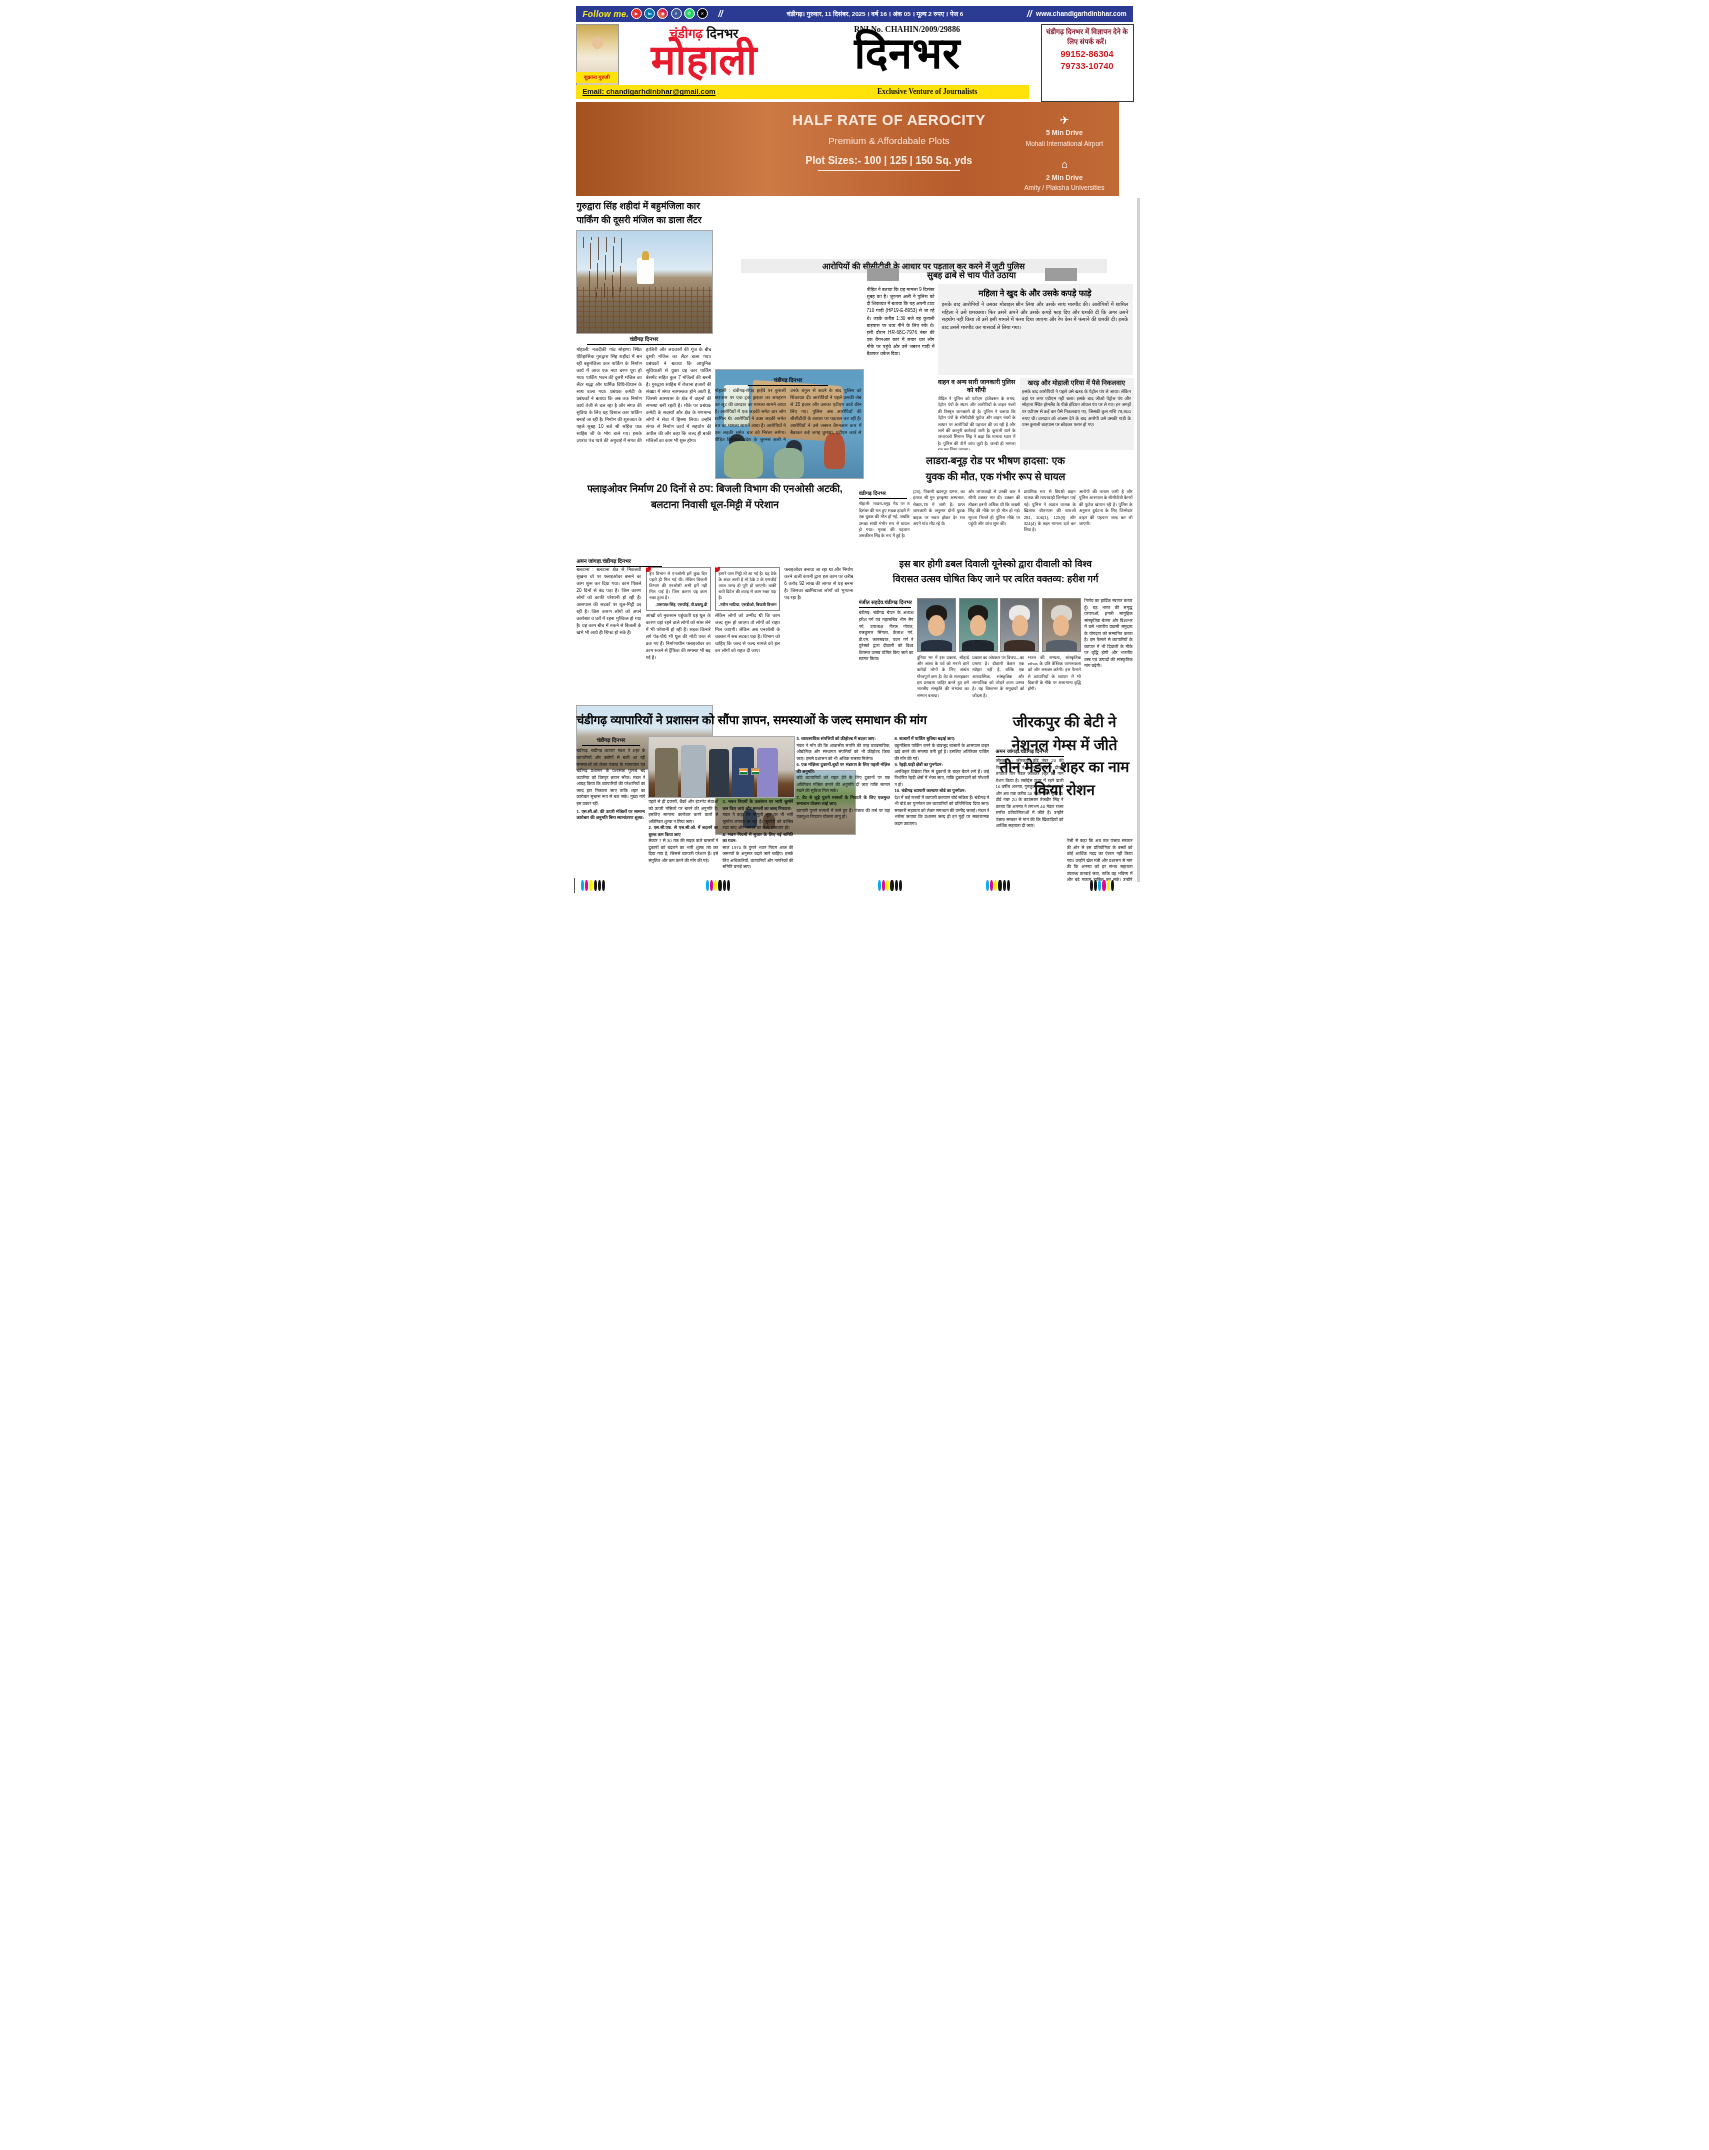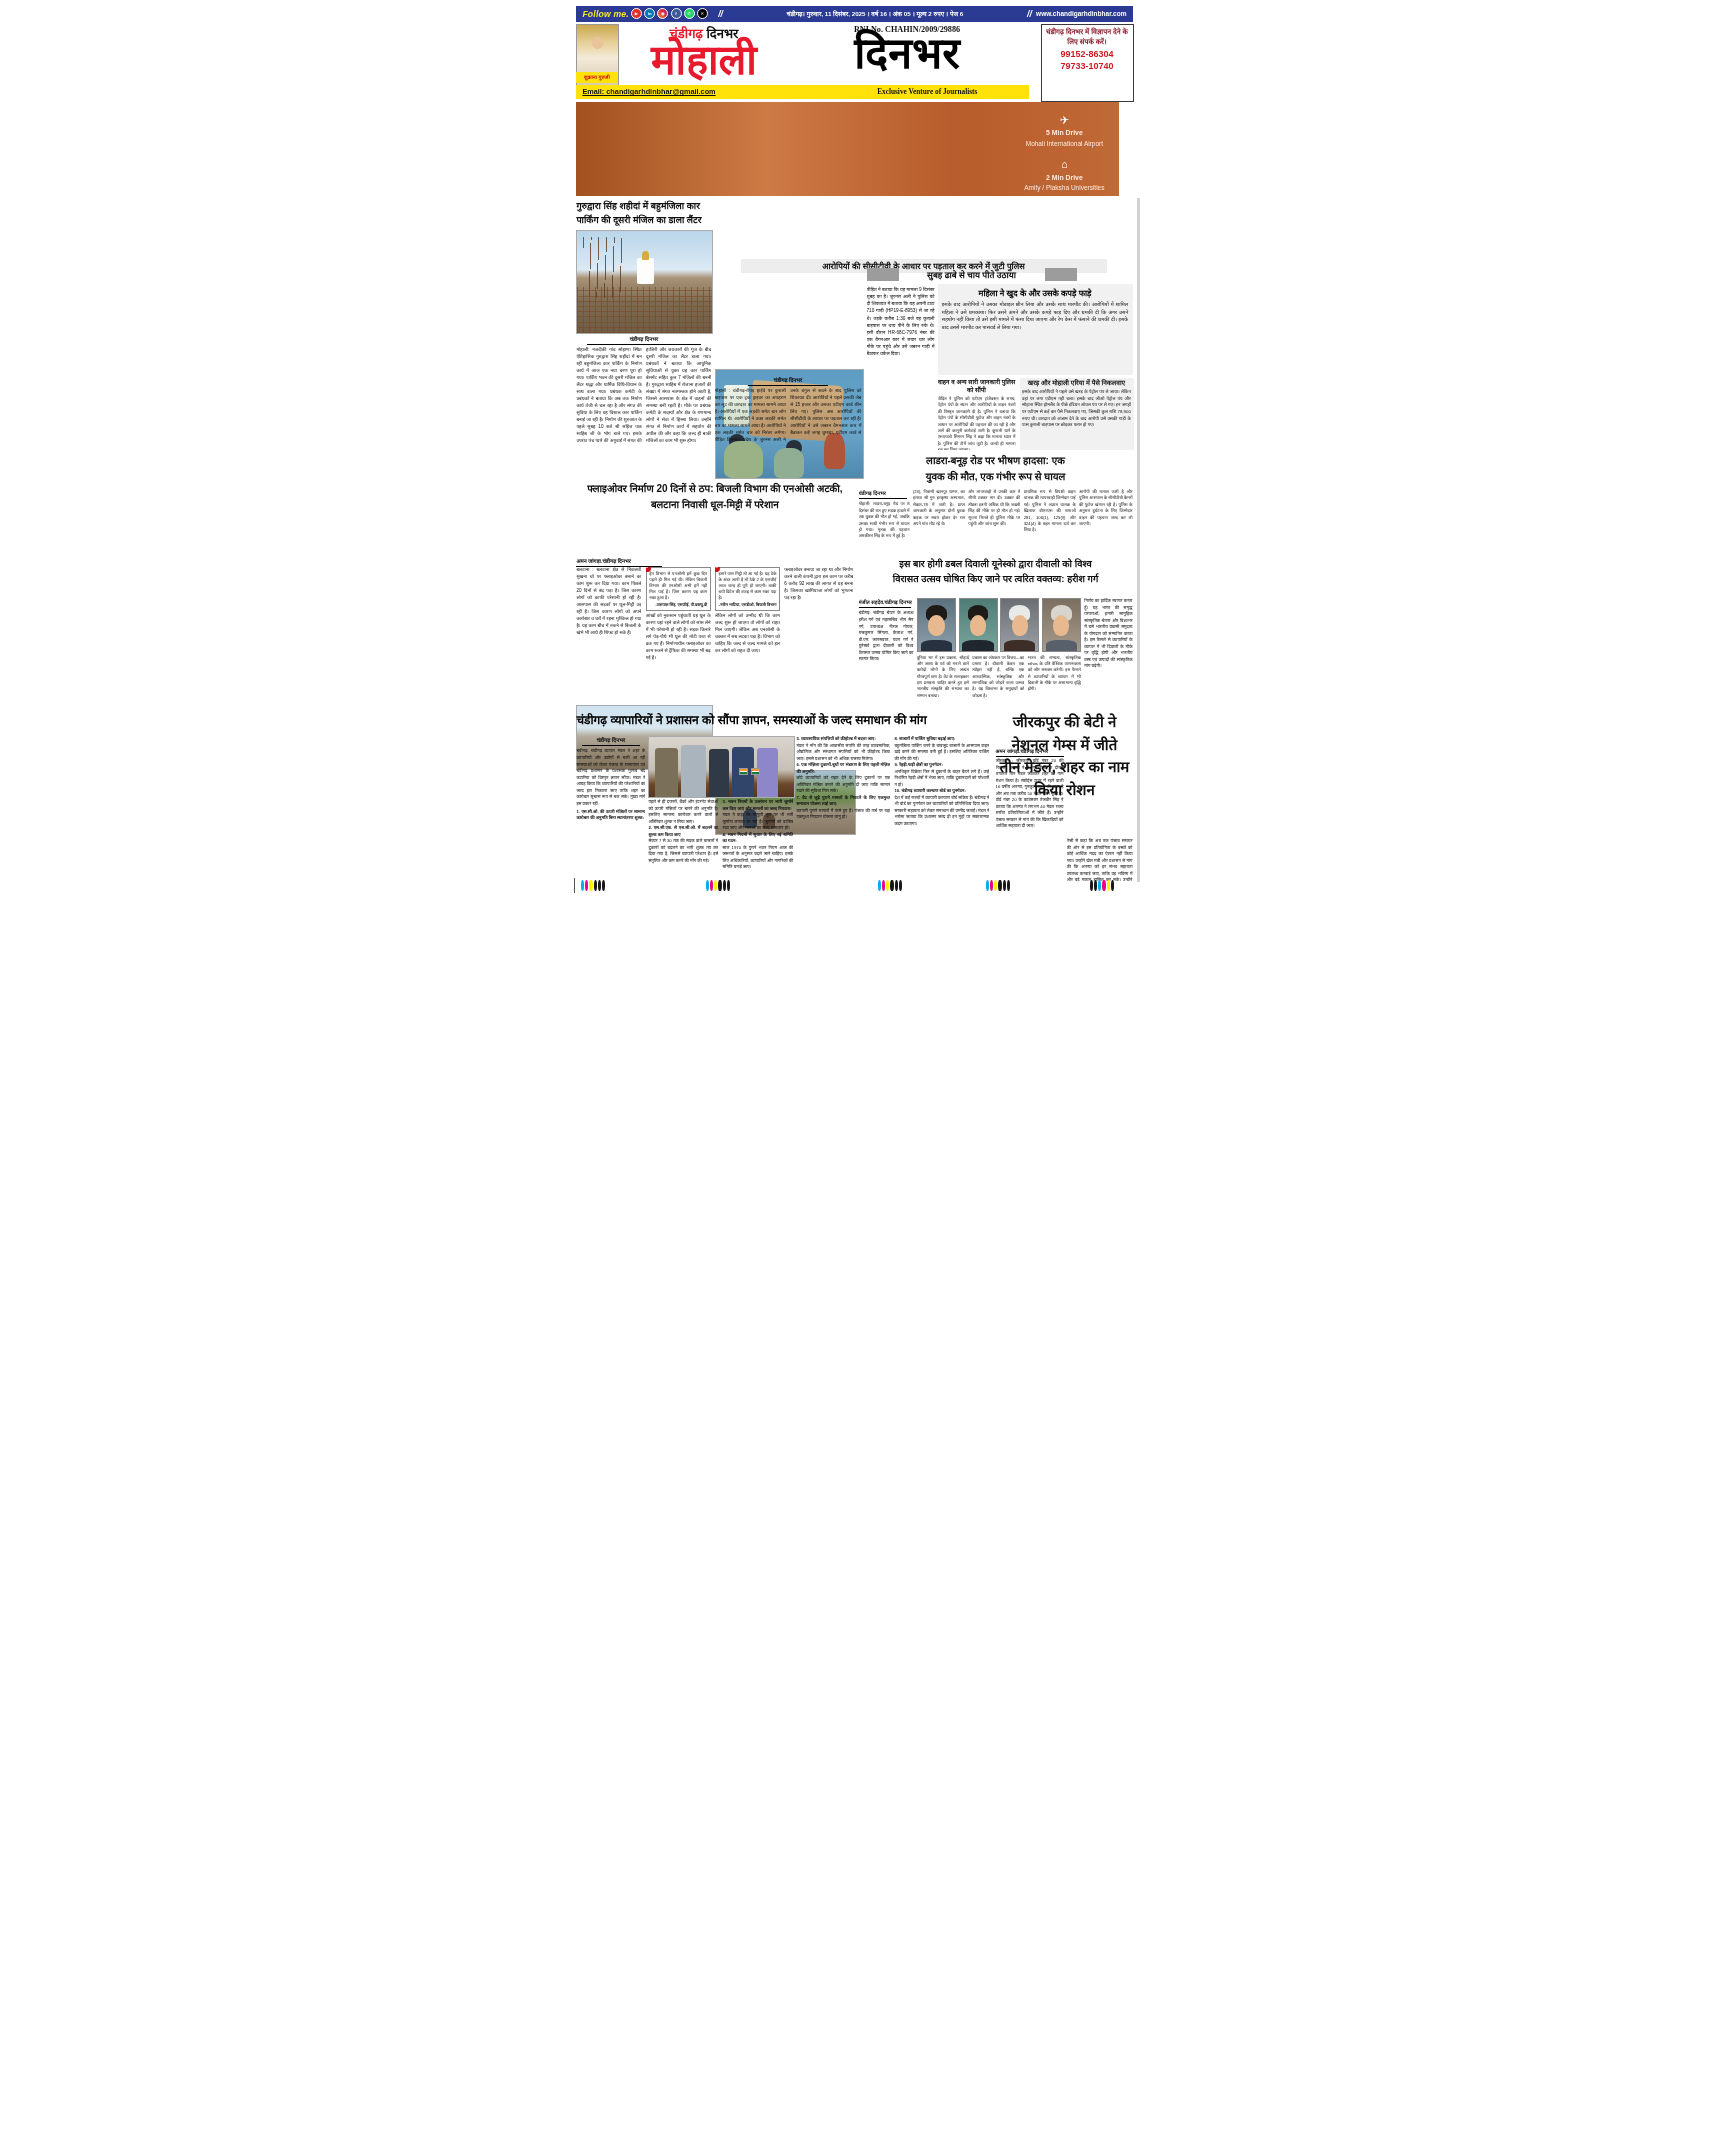--- a/index.html
+++ b/index.html
@@ -140,20 +140,26 @@
     <span class="tagline" style="margin-left:auto;margin-right:52px;">Exclusive Venture of Journalists</span>
   </div>
 
   <div class="abs adbox" style="left:471px;top:24px;width:91px;height:74px;padding-top:1.7px;">
     <div class="t">चंडीगढ़ दिनभर में विज्ञापन देने के लिए संपर्क करें।</div>
     <div class="p">99152-86304</div>
     <div class="p">79733-10740</div>
   </div>
 
   <div class="abs ban-mid" style="left:6.9px;top:102px;width:543px;height:94px;">
+    <div class="abs" style="left:192px;top:0;width:241px;height:94px;">
+      <div class="ban-h1" style="margin-top:9.5px;">HALF RATE OF AEROCITY</div>
+      <div class="ban-h2" style="margin-top:7.7px;">Premium &amp; Affordabale Plots</div>
+      <div class="ban-h3" style="margin-top:8.6px;">Plot Sizes:- 100 | 125 | 150 Sq. yds</div>
+      <div style="width:142px;height:0.9px;background:#ffe9de;margin:4.3px auto 0 auto;"></div>
+    </div>
     <div class="abs" style="left:434px;top:0;width:108px;height:94px;">
       <div class="ban-dr" style="margin-top:9.5px;">
         <span class="ban-ic">✈</span>
         <div><b>5 Min Drive</b></div>
         <div>Mohali International Airport</div>
       </div>
       <div class="ban-dr" style="margin-top:7.7px;">
         <span class="ban-ic">⌂</span>
         <div><b>2 Min Drive</b></div>
         <div>Amity / Plaksha Universities</div>

